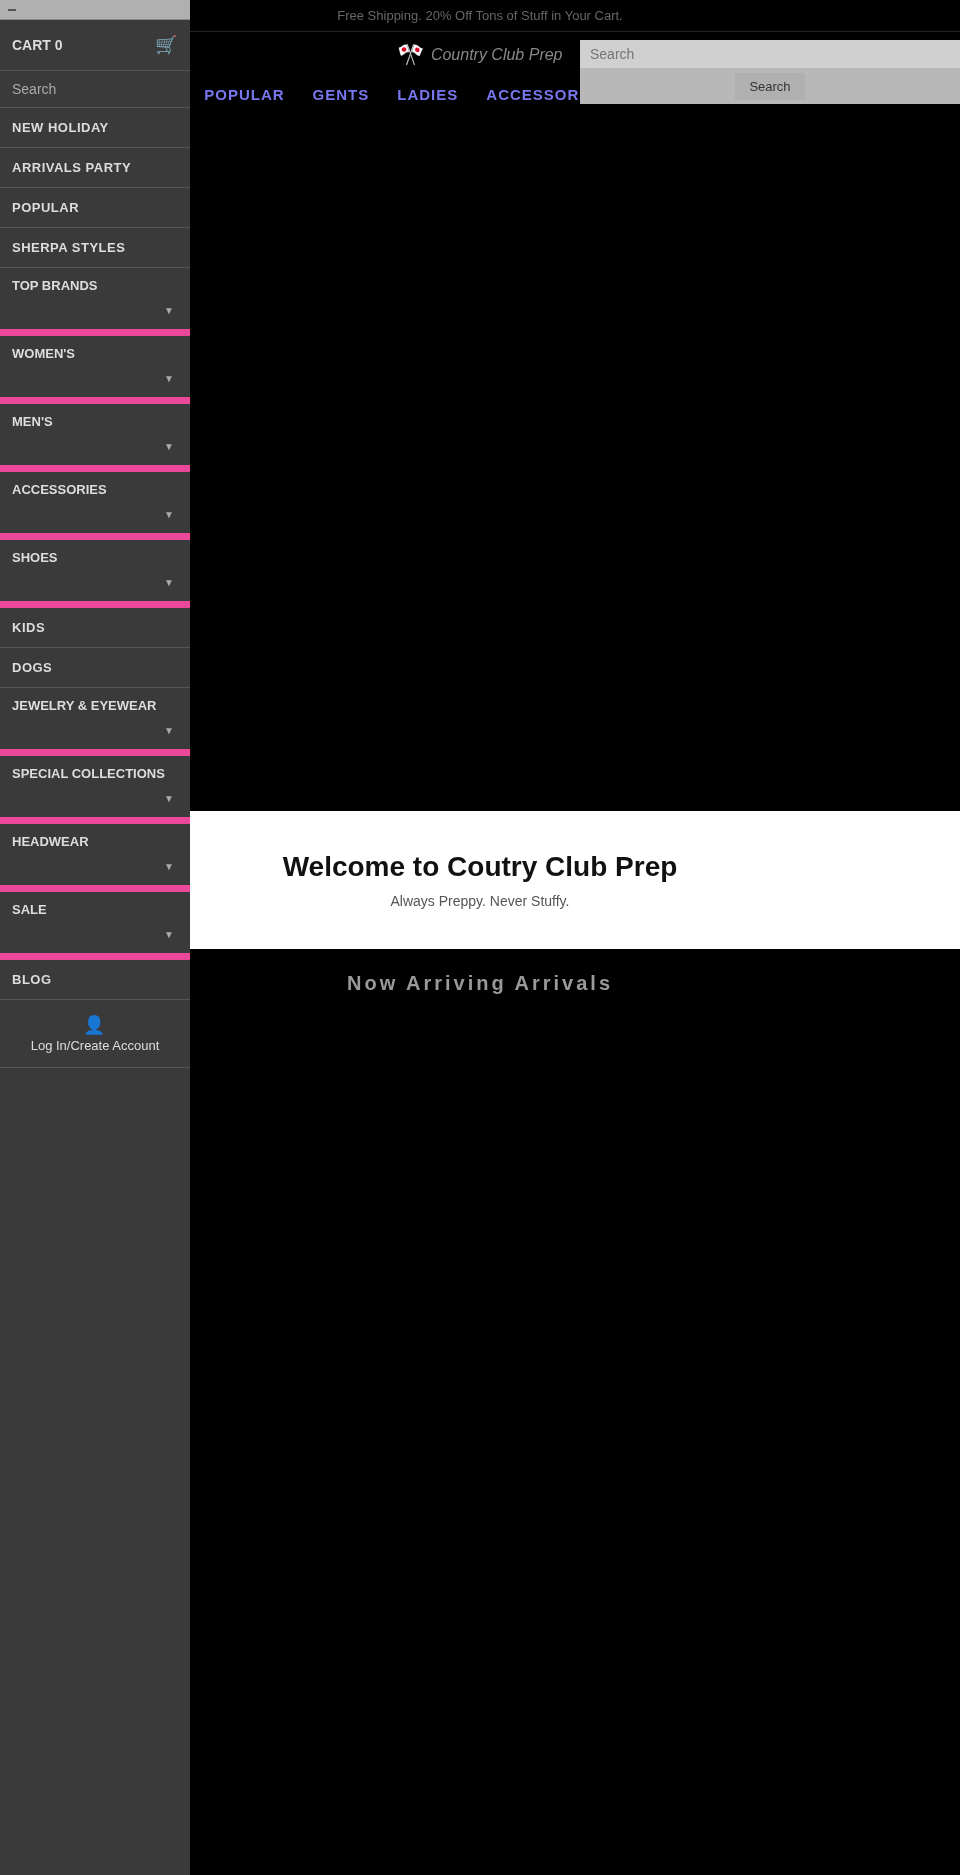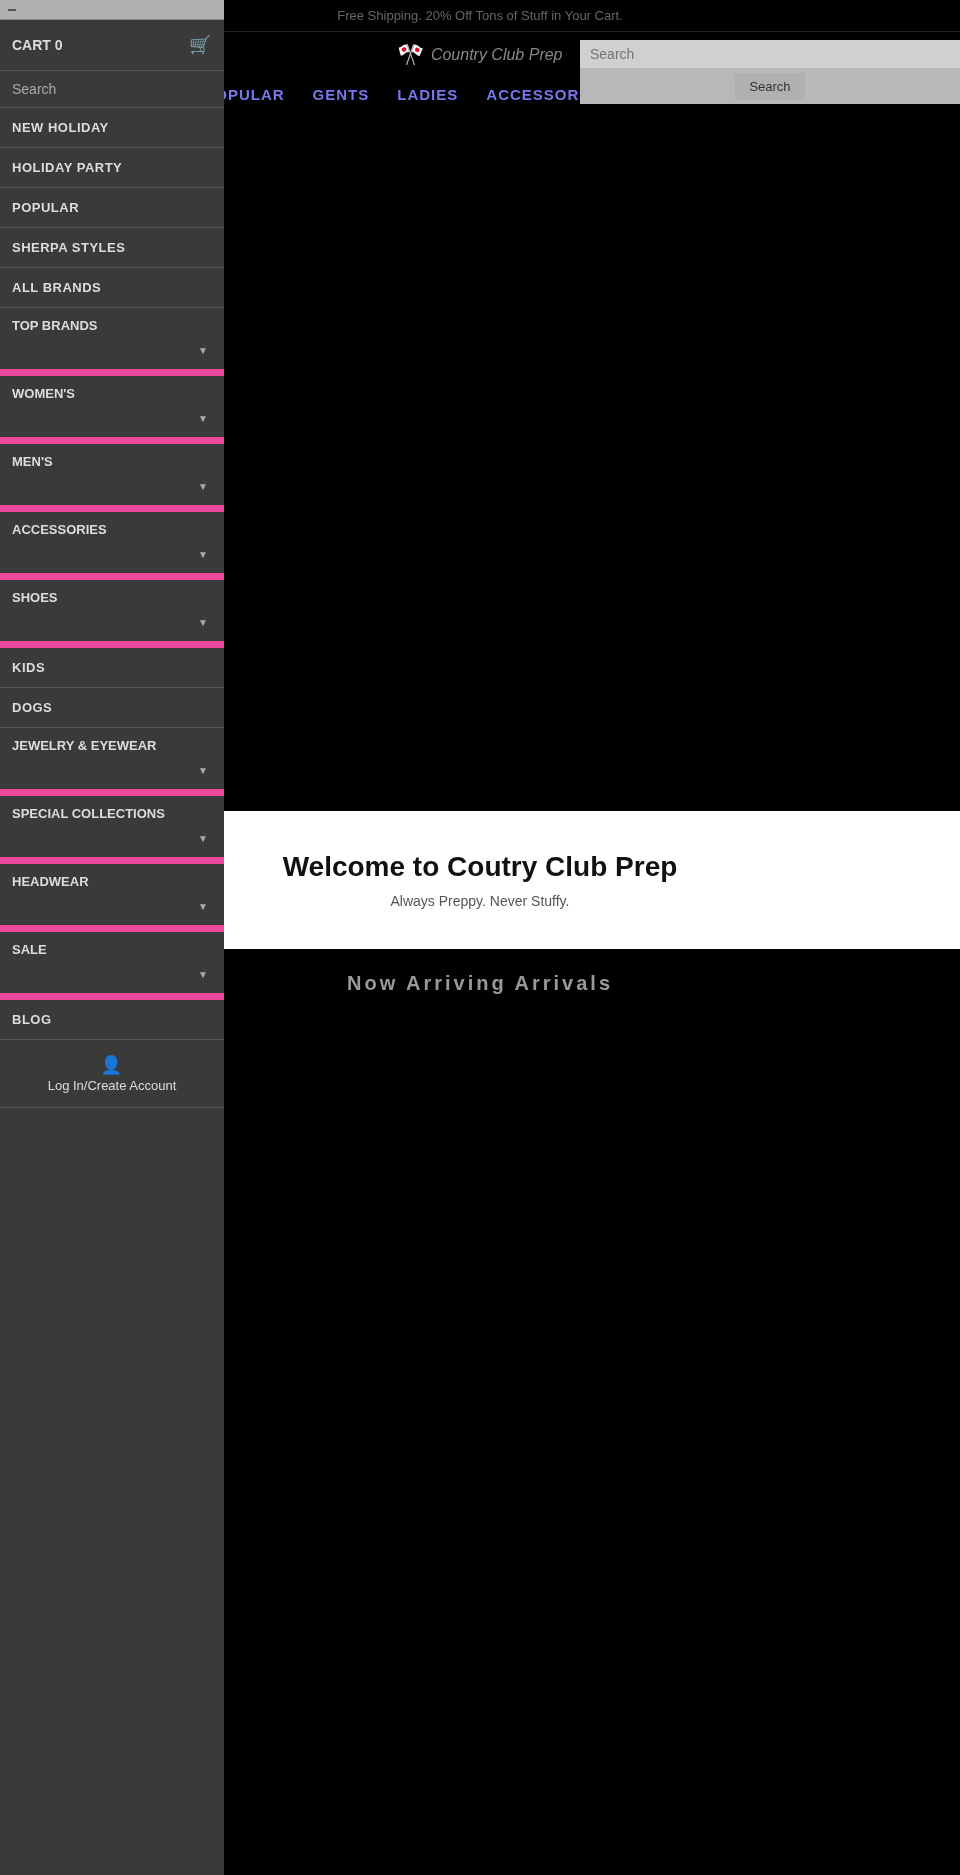--- a/index.html
+++ b/index.html
@@ -2,21 +2,21 @@
 <html><head>
   <meta charset="utf-8">
   <style>
     * { margin: 0; padding: 0; box-sizing: border-box; }
     body { font-family: Arial, sans-serif; background: #000; width: 960px; min-height: 1875px; overflow-x: hidden; position: relative; }
 
     
     .sidebar {
       position: absolute;
       top: 0; left: 0;
-      width: 224px;
+      width: 190px;
       min-height: 1875px;
       background: #3a3a3a;
       z-index: 10;
     }
 
     .sidebar-top-bar {
       height: 20px;
       background: #b0b0b0;
       border-bottom: 1px solid #888;
       display: flex;
@@ -279,30 +279,27 @@
   </div>
 
   <div class="sidebar-search">
     <span>Search</span>
   </div>
 
   <div class="sidebar-item">
     <span>NEW HOLIDAY</span>
   </div>
   <div class="sidebar-item">
-    <span>HOLIDAY PARTY</span>
+    <span>ARRIVALS PARTY</span>
   </div>
   <div class="sidebar-item">
     <span>POPULAR</span>
   </div>
   <div class="sidebar-item">
     <span>SHERPA STYLES</span>
-  </div>
-  <div class="sidebar-item">
-    <span>ALL BRANDS</span>
   </div>
 
   <div class="sidebar-item-expandable">
     <div class="expand-row">
       <span>TOP BRANDS</span>
     </div>
     <div class="sidebar-select-wrapper">
       <select>
         <option></option>
       </select>

